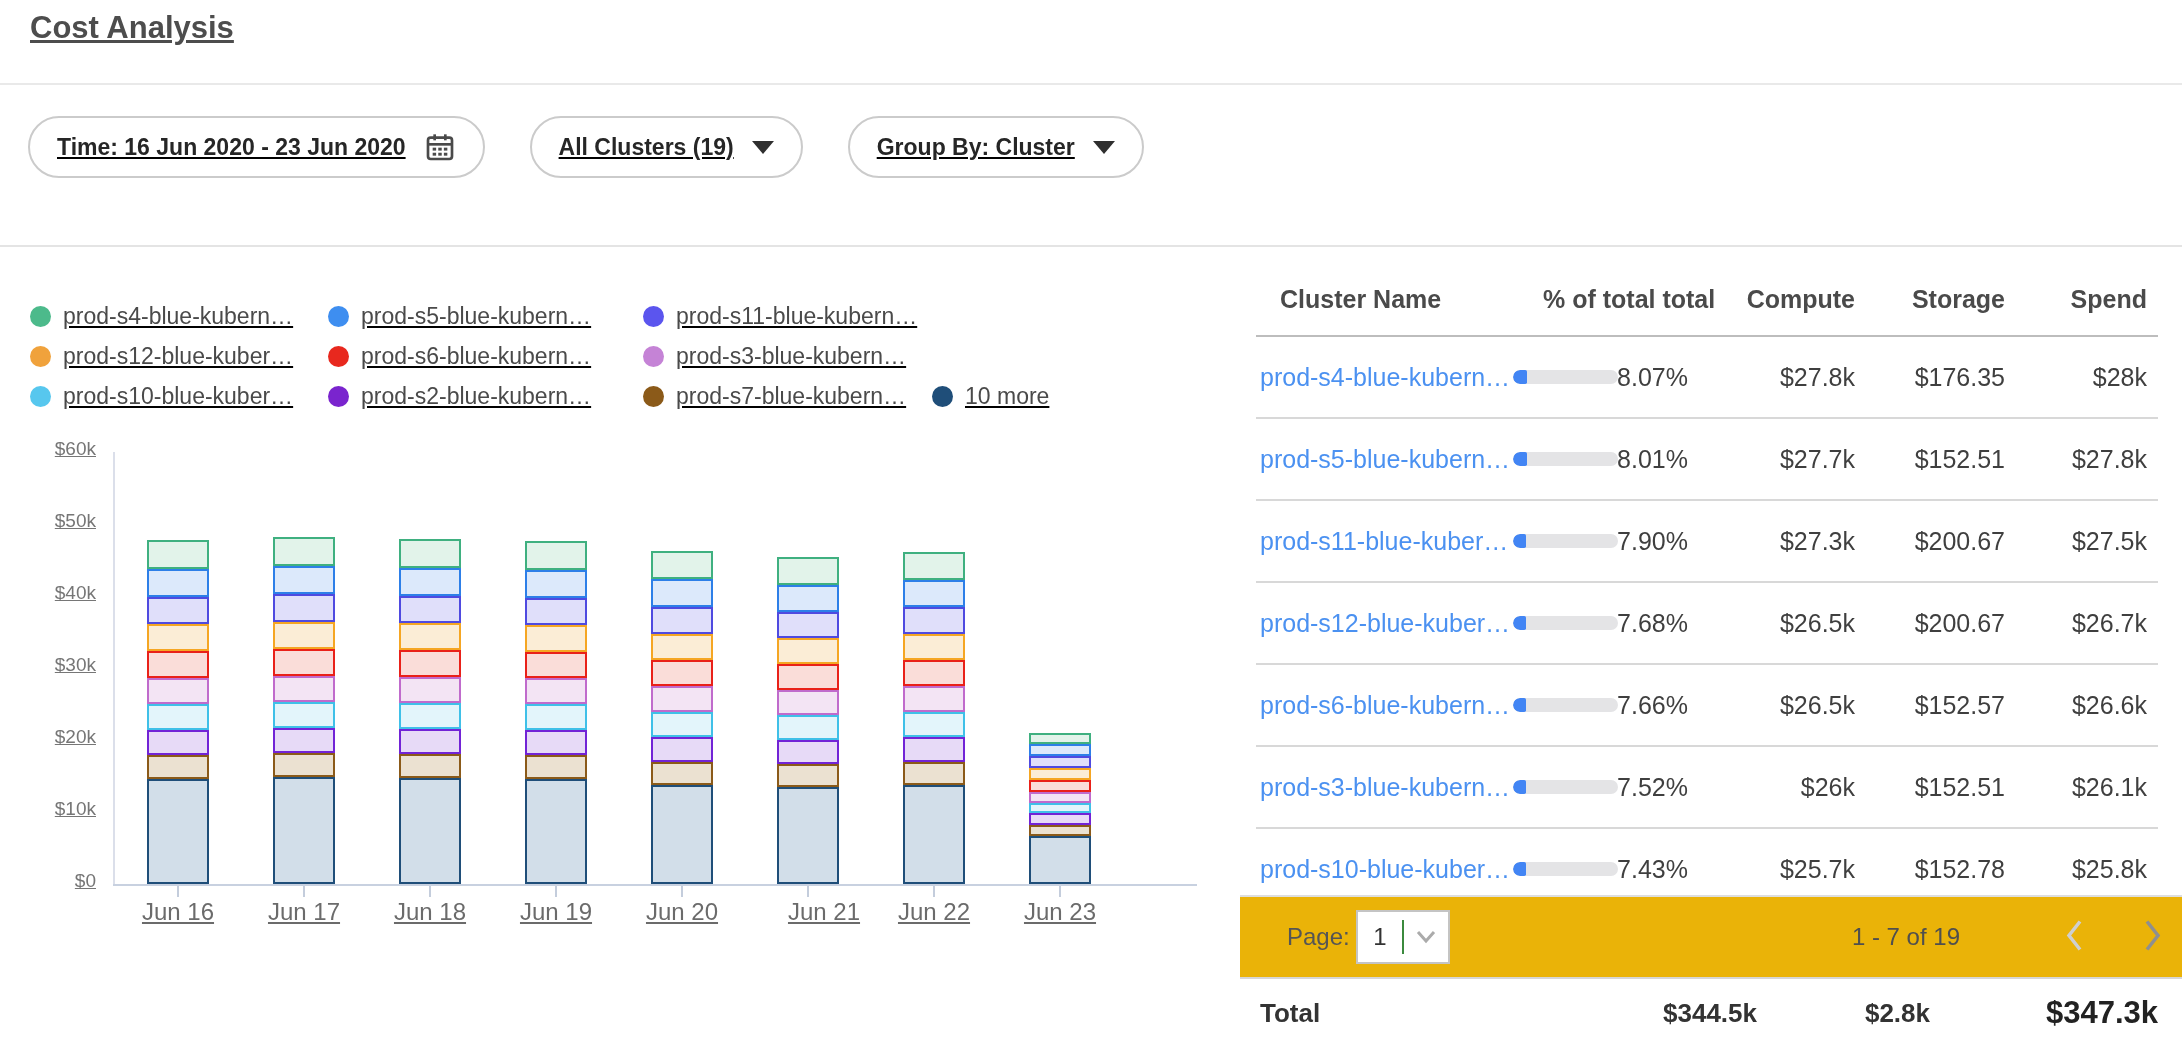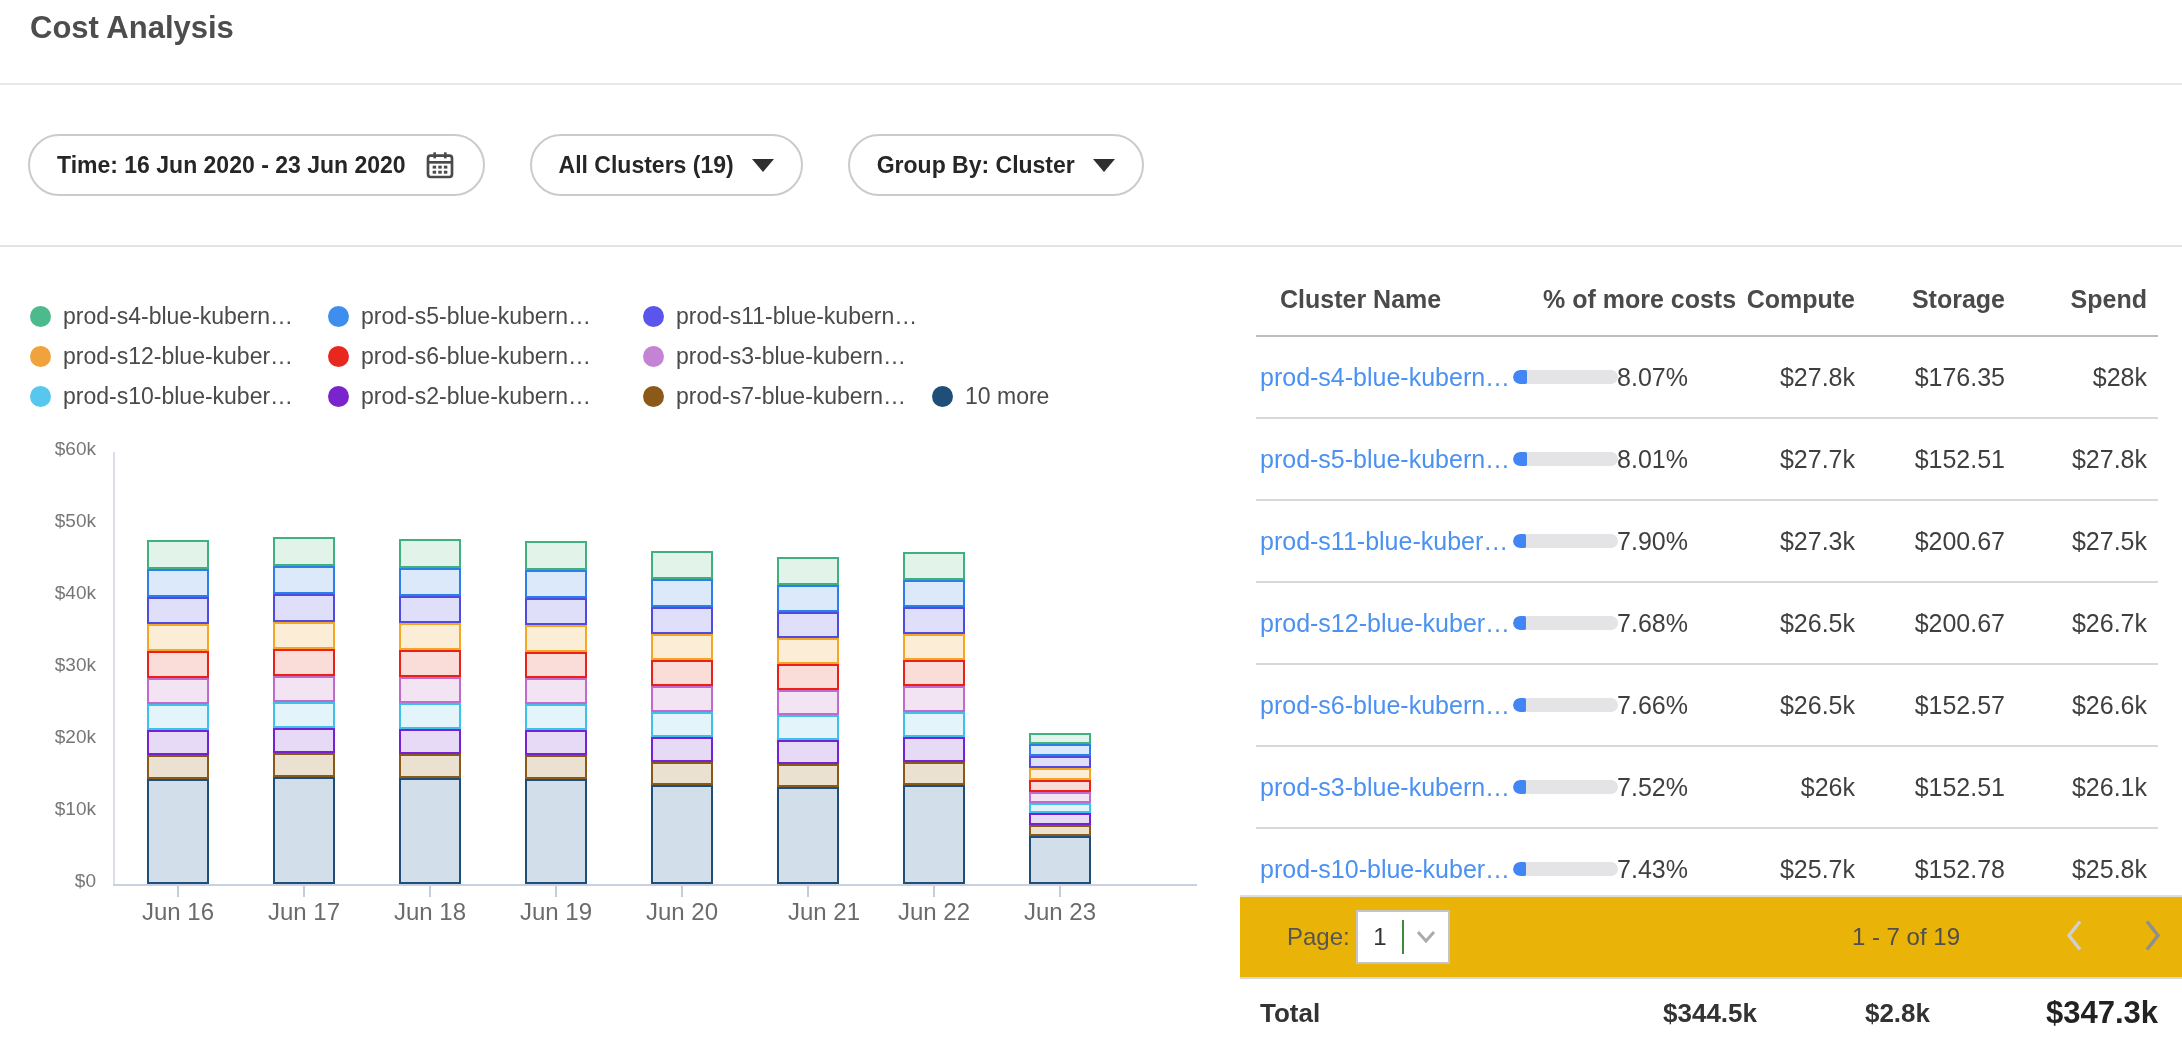--- a/index.html
+++ b/index.html
@@ -1,25 +1,25 @@
 <!DOCTYPE html>
 <html><head>
 <meta charset="utf-8">
 <style>
   html,body{margin:0;padding:0;background:#fff;}
   .page{position:relative;width:2182px;height:1052px;background:#fff;overflow:hidden;
         font-family:"Liberation Sans",sans-serif;}
-  .abs{position:absolute;}
+  .abs{position:absolute;text-decoration:underline;}
   
   #page-title{left:30px;top:10px;font-size:31px;font-weight:600;color:#4d4d4d;}
   .divider{left:0;right:0;height:2px;background:#e9e9e9;}
   #divider-1{top:83px;}
   #divider-2{top:245px;background:#e4e4e4;}
   
-  #filter-bar{left:28px;top:134px;display:flex;gap:45px;height:62px;justify-content:flex-end;}
+  #filter-bar{left:28px;top:116px;display:flex;gap:45px;height:62px;justify-content:flex-end;}
   .pill{display:flex;align-items:center;gap:18px;padding:0 27px;border:2px solid #cbcbcb;
         border-radius:33px;background:#fff;font-family:inherit;font-size:23px;font-weight:700;
         color:#262626;cursor:pointer;white-space:nowrap;}
   .caret-down{width:0;height:0;border-left:11px solid transparent;border-right:11px solid transparent;
         border-top:13px solid #2f2f2f;}
   
   .legend-item{display:flex;align-items:center;gap:12px;height:38px;cursor:pointer;}
   .legend-dot{width:21px;height:21px;border-radius:50%;flex:0 0 auto;}
   .legend-label{font-size:23px;color:#4a4a4a;white-space:nowrap;}
   
@@ -240,21 +240,21 @@
       <div class="bar-seg" title="prod-s6-blue-kubern…" style="left: 1029px; width: 62px; top: 780px; height: 12px; background: rgb(250, 221, 217); border-color: rgb(233, 33, 25);"></div>
       <div class="bar-seg" title="prod-s12-blue-kuber…" style="left: 1029px; width: 62px; top: 768px; height: 12px; background: rgb(251, 237, 214); border-color: rgb(245, 166, 35);"></div>
       <div class="bar-seg" title="prod-s11-blue-kubern…" style="left: 1029px; width: 62px; top: 756px; height: 12px; background: rgb(224, 223, 250); border-color: rgb(79, 74, 224);"></div>
       <div class="bar-seg" title="prod-s5-blue-kubern…" style="left: 1029px; width: 62px; top: 744px; height: 12px; background: rgb(220, 233, 251); border-color: rgb(45, 127, 232);"></div>
       <div class="bar-seg" title="prod-s4-blue-kubern…" style="left: 1029px; width: 62px; top: 733px; height: 11px; background: rgb(226, 243, 234); border-color: rgb(63, 176, 128);"></div>
     </div>
 
   <div class="abs" id="cost-table">
     <div id="table-header">
       <span class="th" style="left:4px">Cluster Name</span>
-      <span class="th" style="left:267px">% of more costs</span>
+      <span class="th" style="left:267px">% of total total</span>
       <span class="th" style="right:303px;text-align:right">Compute</span>
       <span class="th" style="right:153px;text-align:right">Storage</span>
       <span class="th" style="right:11px;text-align:right">Spend</span>
     </div>
     <div id="table-body">
         <div class="trow">
           <a class="cell row-link" style="left: 4px;">prod-s4-blue-kubern…</a>
           <div class="pbar">
             <div class="pfill" style="width: 14px;"></div>
           </div>

